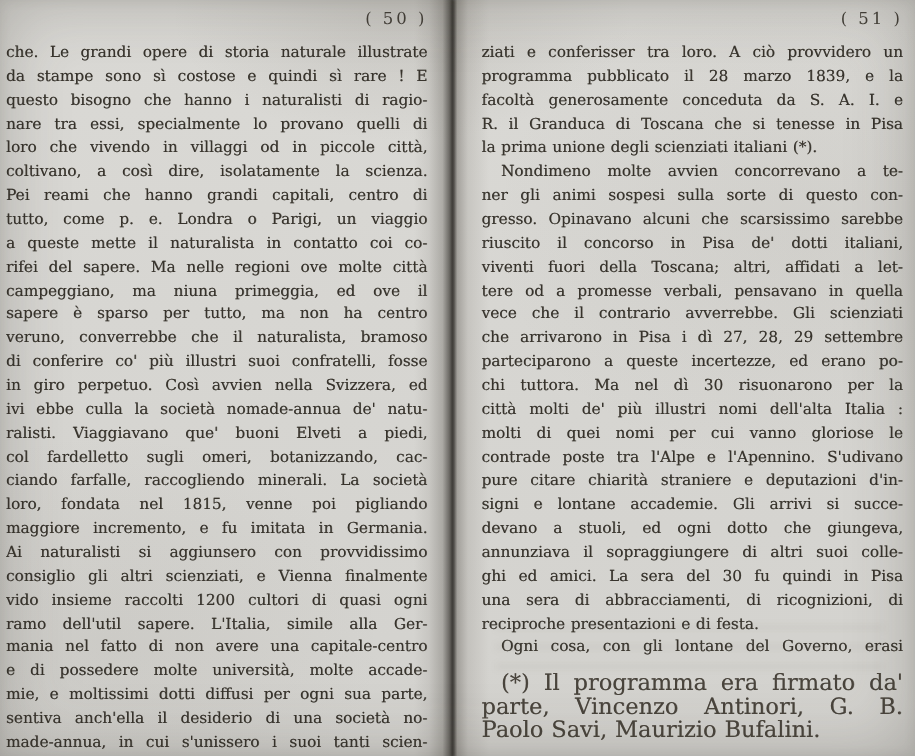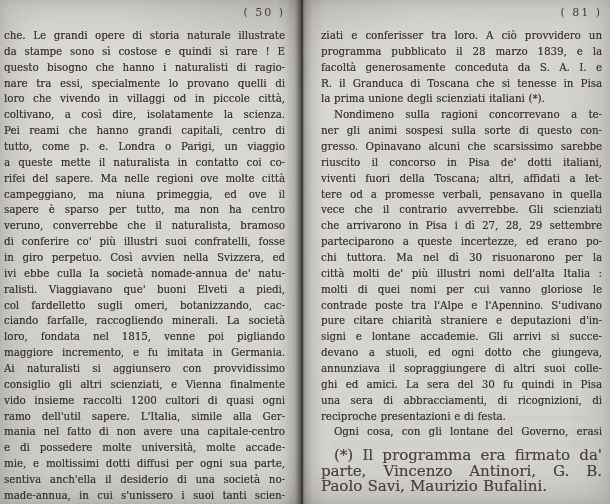--- a/index.html
+++ b/index.html
@@ -99,27 +99,27 @@
       <div class="line">vido insieme raccolti 1200 cultori di quasi ogni</div>
       <div class="line">ramo dell'util sapere. L'Italia, simile alla Ger-</div>
       <div class="line">mania nel fatto di non avere una capitale-centro</div>
       <div class="line">e di possedere molte università, molte accade-</div>
       <div class="line">mie, e moltissimi dotti diffusi per ogni sua parte,</div>
       <div class="line">sentiva anch'ella il desiderio di una società no-</div>
       <div class="line">made-annua, in cui s'unissero i suoi tanti scien-</div>
   </div>
 
   <div class="page page-right">
-    <div class="page-head">( 81 )</div>
+    <div class="page-head">( 51 )</div>
     <div class="line">ziati e conferisser tra loro. A ciò provvidero un</div>
       <div class="line">programma pubblicato il 28 marzo 1839, e la</div>
       <div class="line">facoltà generosamente conceduta da S. A. I. e</div>
       <div class="line">R. il Granduca di Toscana che si tenesse in Pisa</div>
       <div class="line par-end">la prima unione degli scienziati italiani (*).</div>
-      <div class="line indent">Nondimeno sulla ragioni concorrevano a te-</div>
+      <div class="line indent">Nondimeno molte avvien concorrevano a te-</div>
       <div class="line">ner gli animi sospesi sulla sorte di questo con-</div>
       <div class="line">gresso. Opinavano alcuni che scarsissimo sarebbe</div>
       <div class="line">riuscito il concorso in Pisa de' dotti italiani,</div>
       <div class="line">viventi fuori della Toscana; altri, affidati a let-</div>
       <div class="line">tere od a promesse verbali, pensavano in quella</div>
       <div class="line">vece che il contrario avverrebbe. Gli scienziati</div>
       <div class="line">che arrivarono in Pisa i dì 27, 28, 29 settembre</div>
       <div class="line">parteciparono a queste incertezze, ed erano po-</div>
       <div class="line">chi tuttora. Ma nel dì 30 risuonarono per la</div>
       <div class="line">città molti de' più illustri nomi dell'alta Italia :</div>

